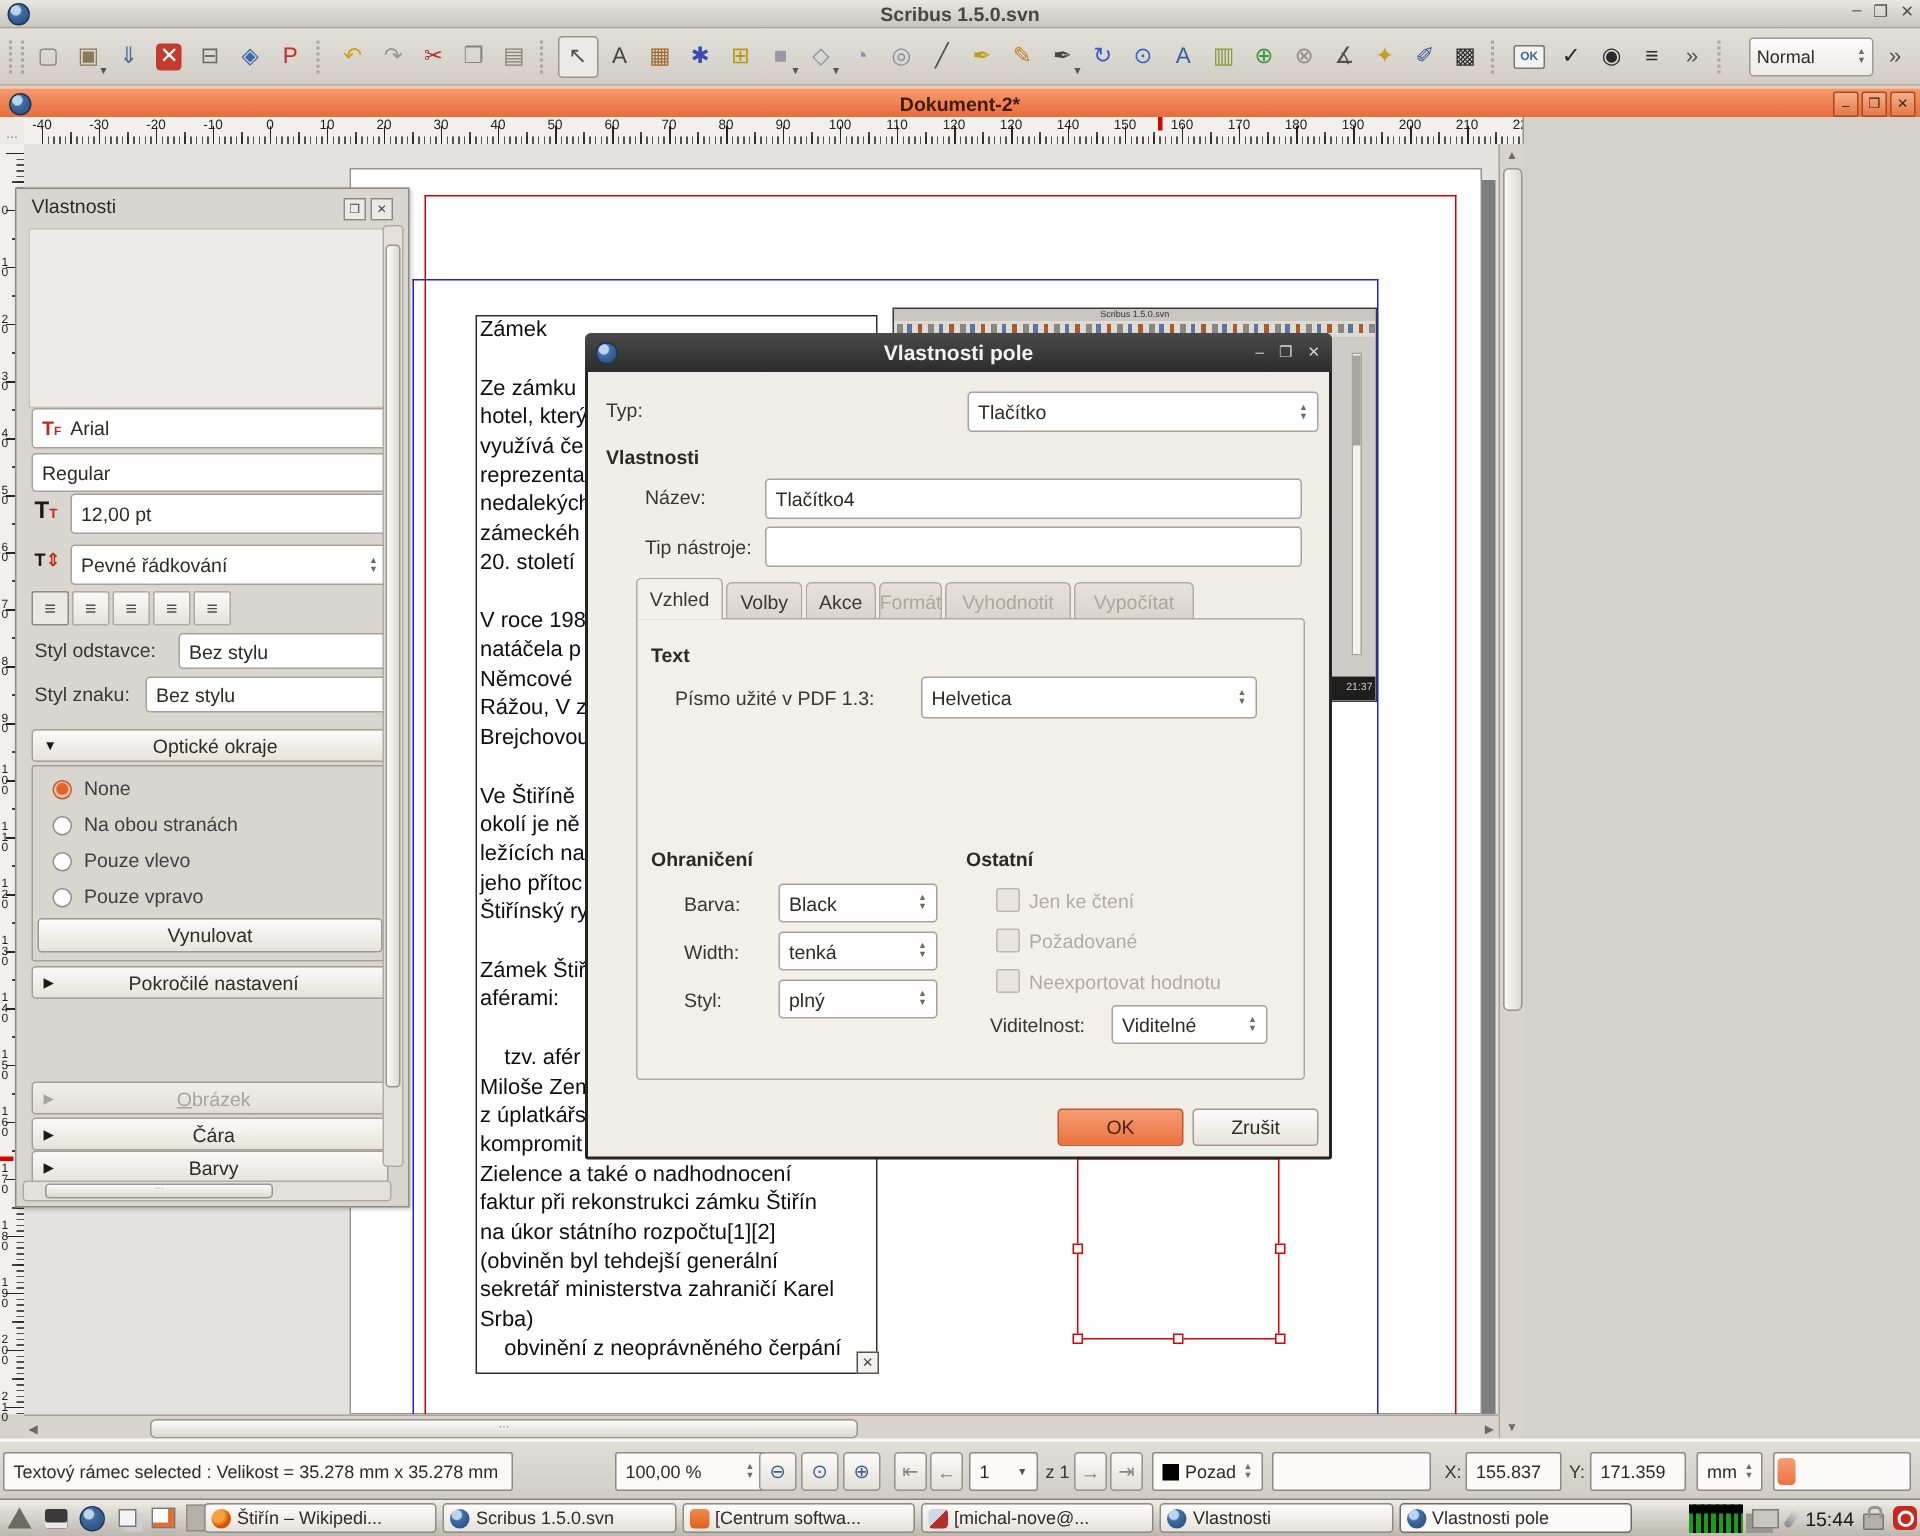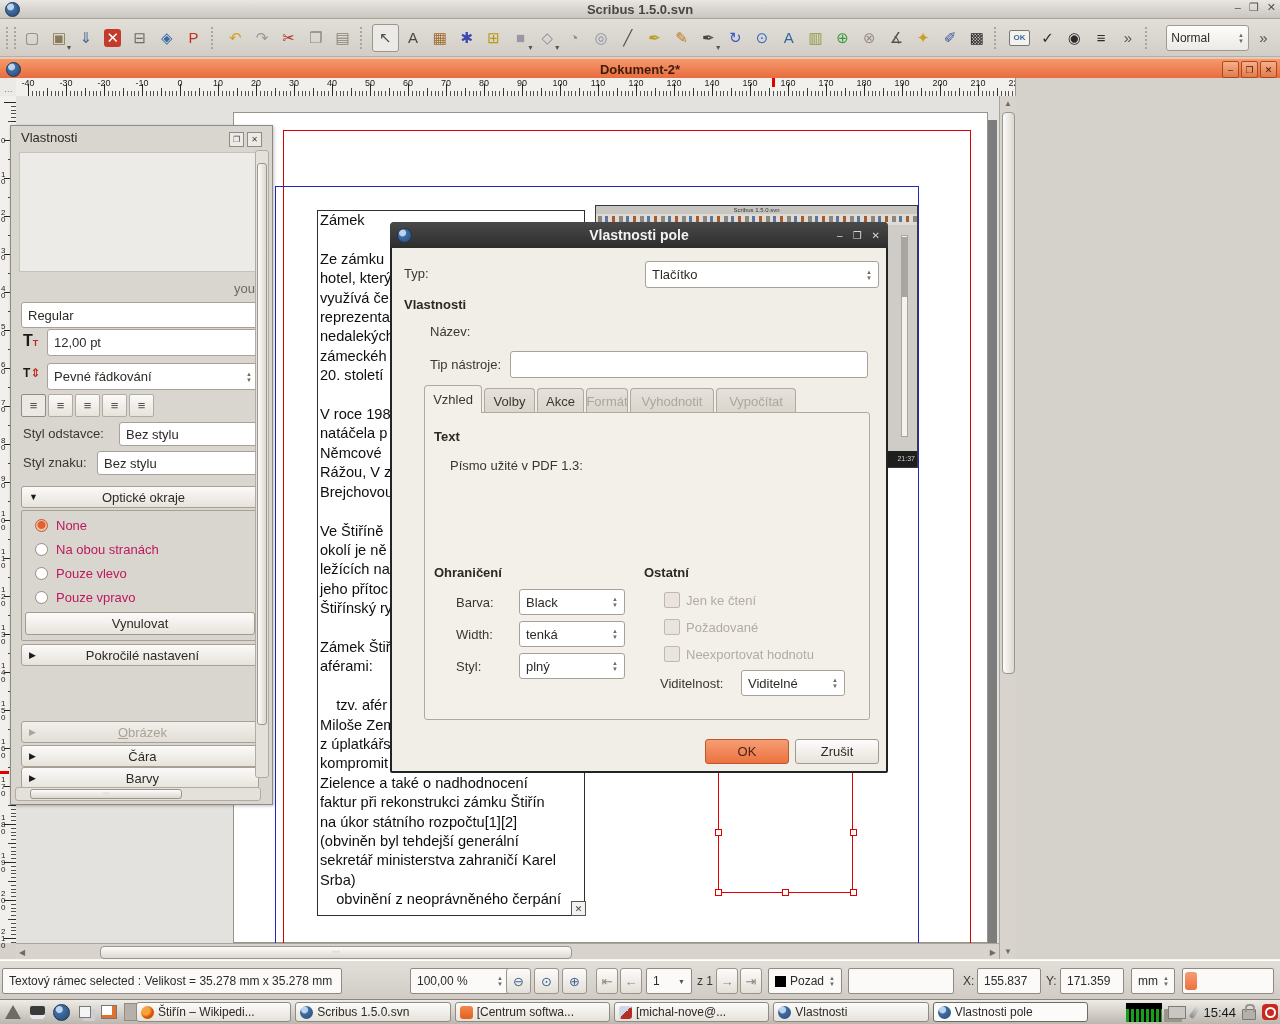--- a/index.html
+++ b/index.html
@@ -79,21 +79,21 @@
   .lab{position:absolute;font-size:13px;color:#3a3631;}
   .bold{font-weight:bold;color:#2c2823;}
   .disab{color:#b3aba1;}
   .exp{position:absolute;display:flex;align-items:center;background:linear-gradient(#fbfaf8,#e7e3dc);border:1px solid #a8a096;border-radius:3px;font-size:13px;color:#2e2a26;box-sizing:border-box;}
   .exp .arr{font-size:9px;margin:0 7px;color:#1a1a1a;}
   .exp .cap{flex:1;text-align:center;padding-right:16px;}
   .exp.disabled{color:#aba399;background:linear-gradient(#f2f0ec,#e2ded7);}
   .exp.disabled .arr{color:#aba399;}
   .exp.uline .cap::first-letter{text-decoration:underline;}
   .groupbox{position:absolute;border:1px solid #a8a096;border-radius:2px;}
-  .radio-row{position:absolute;display:flex;align-items:center;gap:8px;font-size:13px;color:#be185d;}
+  .radio-row{position:absolute;display:flex;align-items:flex-end;gap:8px;font-size:13px;color:#404040;}
   .radio{width:13px;height:13px;border-radius:50%;border:1px solid #958d83;background:#fff;box-sizing:border-box;}
   .radio.sel{background:radial-gradient(circle at 50% 45%,#e4602f 0 3.5px,#f0c3aa 4.5px);border-color:#bf5a2e;}
   .btn{position:absolute;display:flex;align-items:center;justify-content:center;background:linear-gradient(#fdfcfb,#e7e3dc);border:1px solid #a29a90;border-radius:3px;font-size:13px;color:#2e2a26;box-sizing:border-box;}
   .alignbtn{width:23px;height:21px;border:1px solid #b3aba1;border-radius:2px;background:linear-gradient(#fbfaf8,#e7e3dc);display:flex;align-items:center;justify-content:center;font-size:13px;color:#55504a;}
   .alignbtn.pressed{background:#ece9e4;border-color:#8f8b84;}
   .pscroll-v{position:absolute;right:3px;top:24px;width:12px;height:626px;background:#e4e1da;border:1px solid #b3aba1;border-radius:3px;}
   .pscroll-v .thumb{position:absolute;left:1px;top:12px;width:8px;height:560px;background:linear-gradient(90deg,#fdfcfb,#dcd8d1);border:1px solid #9a958d;border-radius:3px;}
   .pscroll-h{position:absolute;left:4px;bottom:3px;width:244px;height:12px;background:#e4e1da;border:1px solid #b3aba1;border-radius:3px;}
   .pscroll-h .thumb{position:absolute;left:14px;top:1px;width:150px;height:8px;background:linear-gradient(#fdfcfb,#dcd8d1);border:1px solid #9a958d;border-radius:3px;text-align:center;font-size:6px;line-height:7px;color:#999;}
   .ticon{position:absolute;font-weight:bold;}
@@ -379,20 +379,24 @@
     <span class="sarrow" style="right:3px;top:4px">▶</span>
   </div>
 
   <div class="panel">
     <span class="ptitle">Vlastnosti</span>
     <span class="pbtn" style="right:28px">❐</span>
     <span class="pbtn" style="right:10px">✕</span>
     <div class="pblank"></div>
     <span class="lab" style="left:223px;top:155px;color:#6e6a64">yout</span>
 
+    <div class="combo" style="left:10px;top:146px;width:238px;height:27px">
+      <span class="ticon" style="position:static;color:#c0281e;font-size:13px;margin-right:6px">T<span style="font-size:8px">F</span></span>
+      <span>Arial</span>
+    </div>
     <div class="combo" style="left:10px;top:176px;width:238px;height:26px">
       <span>Regular</span>
     </div>
 
     <span class="ticon" style="left:12px;top:206px;font-size:16px;color:#1a1a1a">T<span style="font-size:9px;color:#c0281e">T</span></span>
     <div class="field" style="left:36px;top:203px;width:212px;height:27px">
       <span>12,00 pt</span>
     </div>
 
     <span class="ticon" style="left:12px;top:240px;font-size:12px;color:#1a1a1a">T<span style="color:#c0281e">⇕</span></span>
@@ -489,35 +493,45 @@
       <span>Tlačítko</span>
       <span class="spin">
           <span>▲</span>
           <span>▼</span>
         </span>
     </div>
 
     <span class="lab bold" style="left:12px;top:73px">Vlastnosti</span>
 
     <span class="lab" style="left:38px;top:100px">Název:</span>
+    <div class="field" style="left:118px;top:95px;width:358px;height:27px">
+      <span>Tlačítko4</span>
+    </div>
     <span class="lab" style="left:38px;top:133px">Tip nástroje:</span>
     <div class="field" style="left:118px;top:127px;width:358px;height:27px"></div>
 
     <div class="tabs" id="dtabs">
         <div class="tab active" style="width: 58px; position: static;">Vzhled</div>
         <div class="tab" style="width: 51px; position: static;">Volby</div>
         <div class="tab" style="width: 47px; position: static;">Akce</div>
         <div class="tab disabled" style="width: 42px; position: static;">Formát</div>
         <div class="tab disabled" style="width: 84px; position: static;">Vyhodnotit</div>
         <div class="tab disabled" style="width: 80px; position: static;">Vypočítat</div>
       </div>
     <div class="tabpanel"></div>
 
     <span class="lab bold" style="left:42px;top:205px">Text</span>
     <span class="lab" style="left:58px;top:234px">Písmo užité v PDF 1.3:</span>
+    <div class="combo" style="left:222px;top:227px;width:224px;height:28px">
+      <span>Helvetica</span>
+      <span class="spin">
+          <span>▲</span>
+          <span>▼</span>
+        </span>
+    </div>
 
     <span class="lab bold" style="left:42px;top:341px">Ohraničení</span>
     <span class="lab bold" style="left:252px;top:341px">Ostatní</span>
 
     <span class="lab" style="left:64px;top:371px">Barva:</span>
     <div class="combo" style="left:127px;top:365px;width:106px;height:26px">
       <span>Black</span>
       <span class="spin">
           <span>▲</span>
           <span>▼</span>

